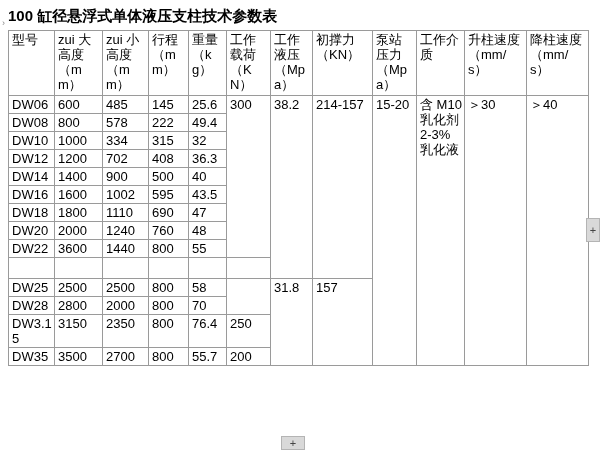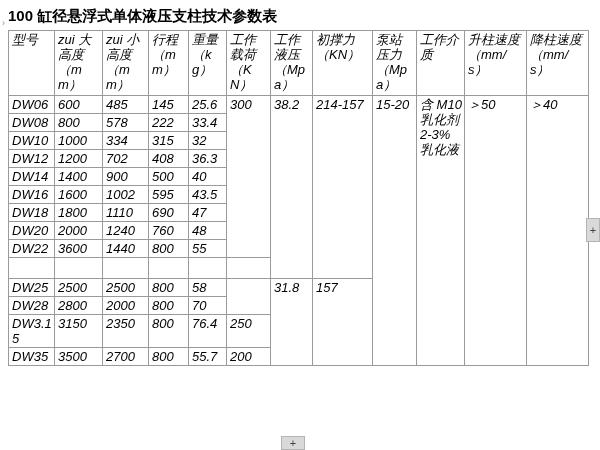--- a/index.html
+++ b/index.html
@@ -28,21 +28,20 @@
     line-height: 20px;
     padding: 2px 2px 4px 2px;
     white-space: nowrap;
   }
   table.spec {
     border-collapse: collapse;
     table-layout: fixed;
     width: 570px;
     margin-left: 2px;
     background: #fff;
-    font-style: italic;
   }
   table.spec td, table.spec th {
     border: 1px solid #9a9a9a;
     font-size: 13px;
     line-height: 15px;
     padding: 1px 2px 1px 3px;
     vertical-align: top;
     text-align: left;
     font-weight: normal;
     word-break: break-all;
@@ -156,30 +155,30 @@
         <td>DW06</td>
         <td>600</td>
         <td>485</td>
         <td>145</td>
         <td>25.6</td>
         <td class="vmid" rowspan="9">300</td>
         <td class="vmid" rowspan="10">38.2</td>
         <td class="vmid" rowspan="10">214-157</td>
         <td class="vmid" rowspan="14">15-20</td>
         <td class="vmid" rowspan="14">含 M10 乳化剂 2-3% 乳化液</td>
-        <td class="vbot" rowspan="14">＞50</td>
+        <td class="vbot" rowspan="14">＞30</td>
         <td class="vbot" rowspan="14">＞40</td>
       </tr>
 
       <tr class="row-h">
         <td>DW08</td>
         <td>800</td>
         <td>578</td>
         <td>222</td>
-        <td>33.4</td>
+        <td>49.4</td>
       </tr>
 
       <tr class="row-h">
         <td>DW10</td>
         <td>1000</td>
         <td>334</td>
         <td>315</td>
         <td>32</td>
       </tr>
 

